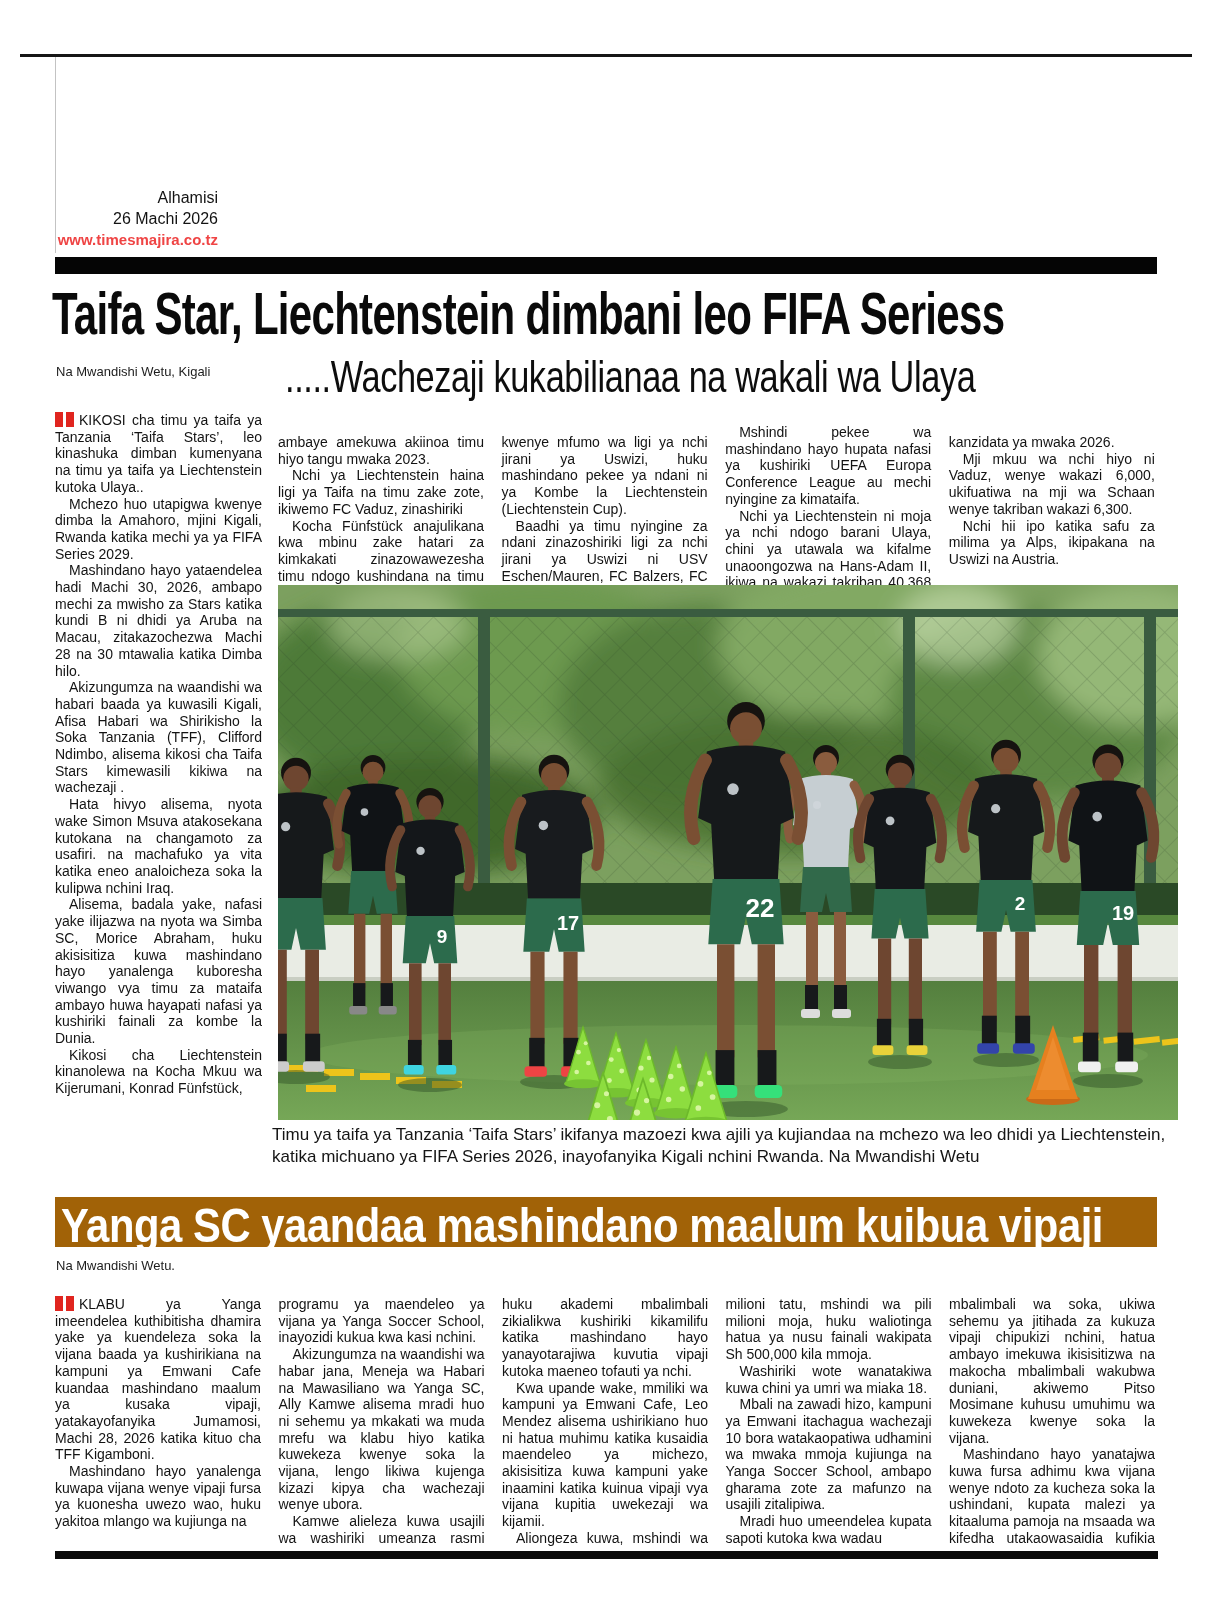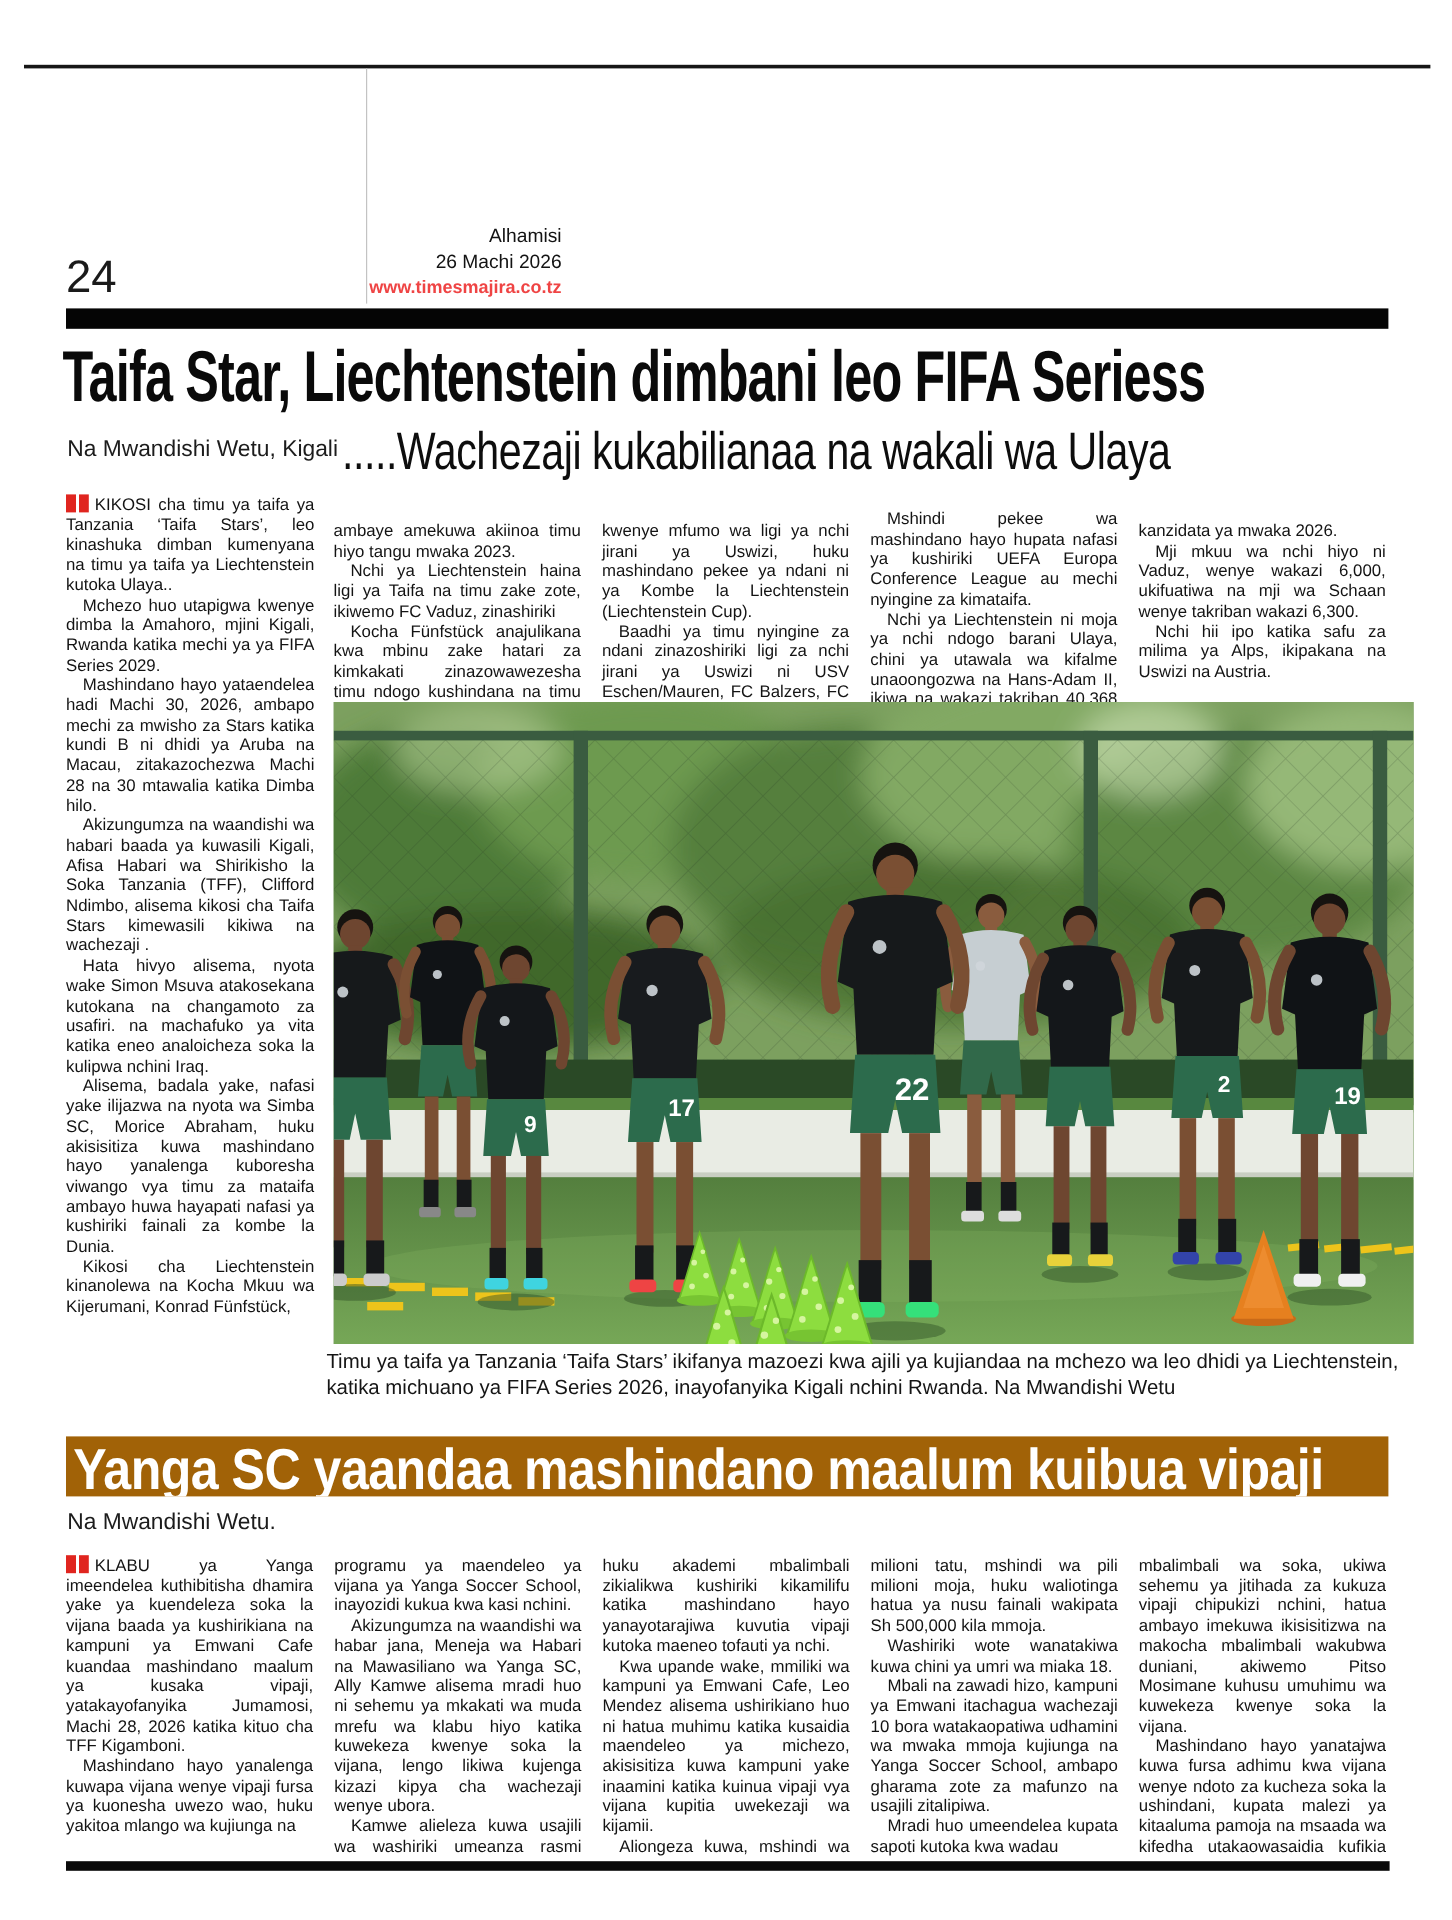--- a/index.html
+++ b/index.html
@@ -17,21 +17,21 @@
   .tagline{position:absolute;left:6px;bottom:10px;font-size:13.5px;letter-spacing:.3px;color:#222;}
   .section-title{position:absolute;left:312px;bottom:8px;font-size:27px;font-weight:bold;
         color:#0E868E;letter-spacing:.5px;white-space:nowrap;}
   .mh-right{position:relative;width:162px;border-left:1px solid #c3c3c3;display:flex;flex-direction:column;
         justify-content:flex-end;align-items:flex-end;padding-bottom:4px;font-size:16px;line-height:1.3;}
   .mh-right .website{color:#ef4444;font-size:15px;font-weight:bold;}
   
   .bar1{position:absolute;top:257px;left:55px;width:1102px;height:17px;background:#050505;}
   .headline1{position:absolute;top:279px;left:52px;white-space:nowrap;font-size:60px;font-weight:bold;
         letter-spacing:-1px;transform:scaleX(.70);transform-origin:left top;color:#0a0a0a;}
-  .byline{position:absolute;font-size:19px;color:#1c1c1c;}
+  .byline{position:absolute;font-size:13px;color:#1c1c1c;}
   .byline1{top:364px;left:56px;}
   .subheadline{position:absolute;top:352px;left:285px;white-space:nowrap;font-size:44px;font-weight:400;
         letter-spacing:-.5px;transform:scaleX(.78);transform-origin:left top;color:#0d0d0d;}
   
   .bodytext p{margin:0;font-size:14px;line-height:16.7px;text-align:justify;text-indent:14px;}
   .bodytext p.lead, .bodytext p.cont{text-indent:0;margin-top:10px;}
   .lead-icon{display:inline-block;width:19px;height:15px;margin-right:5px;vertical-align:-2px;
         background:linear-gradient(90deg,#E0251F 0 42%,transparent 42% 58%,#E0251F 58% 100%);}
   .a1col1{position:absolute;top:402px;left:55px;width:207px;height:770px;overflow:hidden;}
   .a1cols{position:absolute;top:424px;left:278px;width:877px;height:162px;display:grid;
@@ -49,23 +49,20 @@
   .bottom-rule{position:absolute;top:1551px;left:55px;width:1103px;height:8px;background:#0a0a0a;}
 </style>
 </head>
 <body>
 
 <div class="page">
 
   <div class="top-rule"></div>
 
   <div class="masthead">
-    <div class="mh-left">
-      <div class="page-number">24</div>
-    </div>
     <div class="mh-right">
       <div>Alhamisi</div>
       <div>26 Machi 2026</div>
       <div class="website">www.timesmajira.co.tz</div>
     </div>
   </div>
 
   <div class="bar1"></div>
   <div class="headline1">Taifa Star, Liechtenstein dimbani leo FIFA Seriess</div>
   <div class="byline byline1">Na Mwandishi Wetu, Kigali</div>

